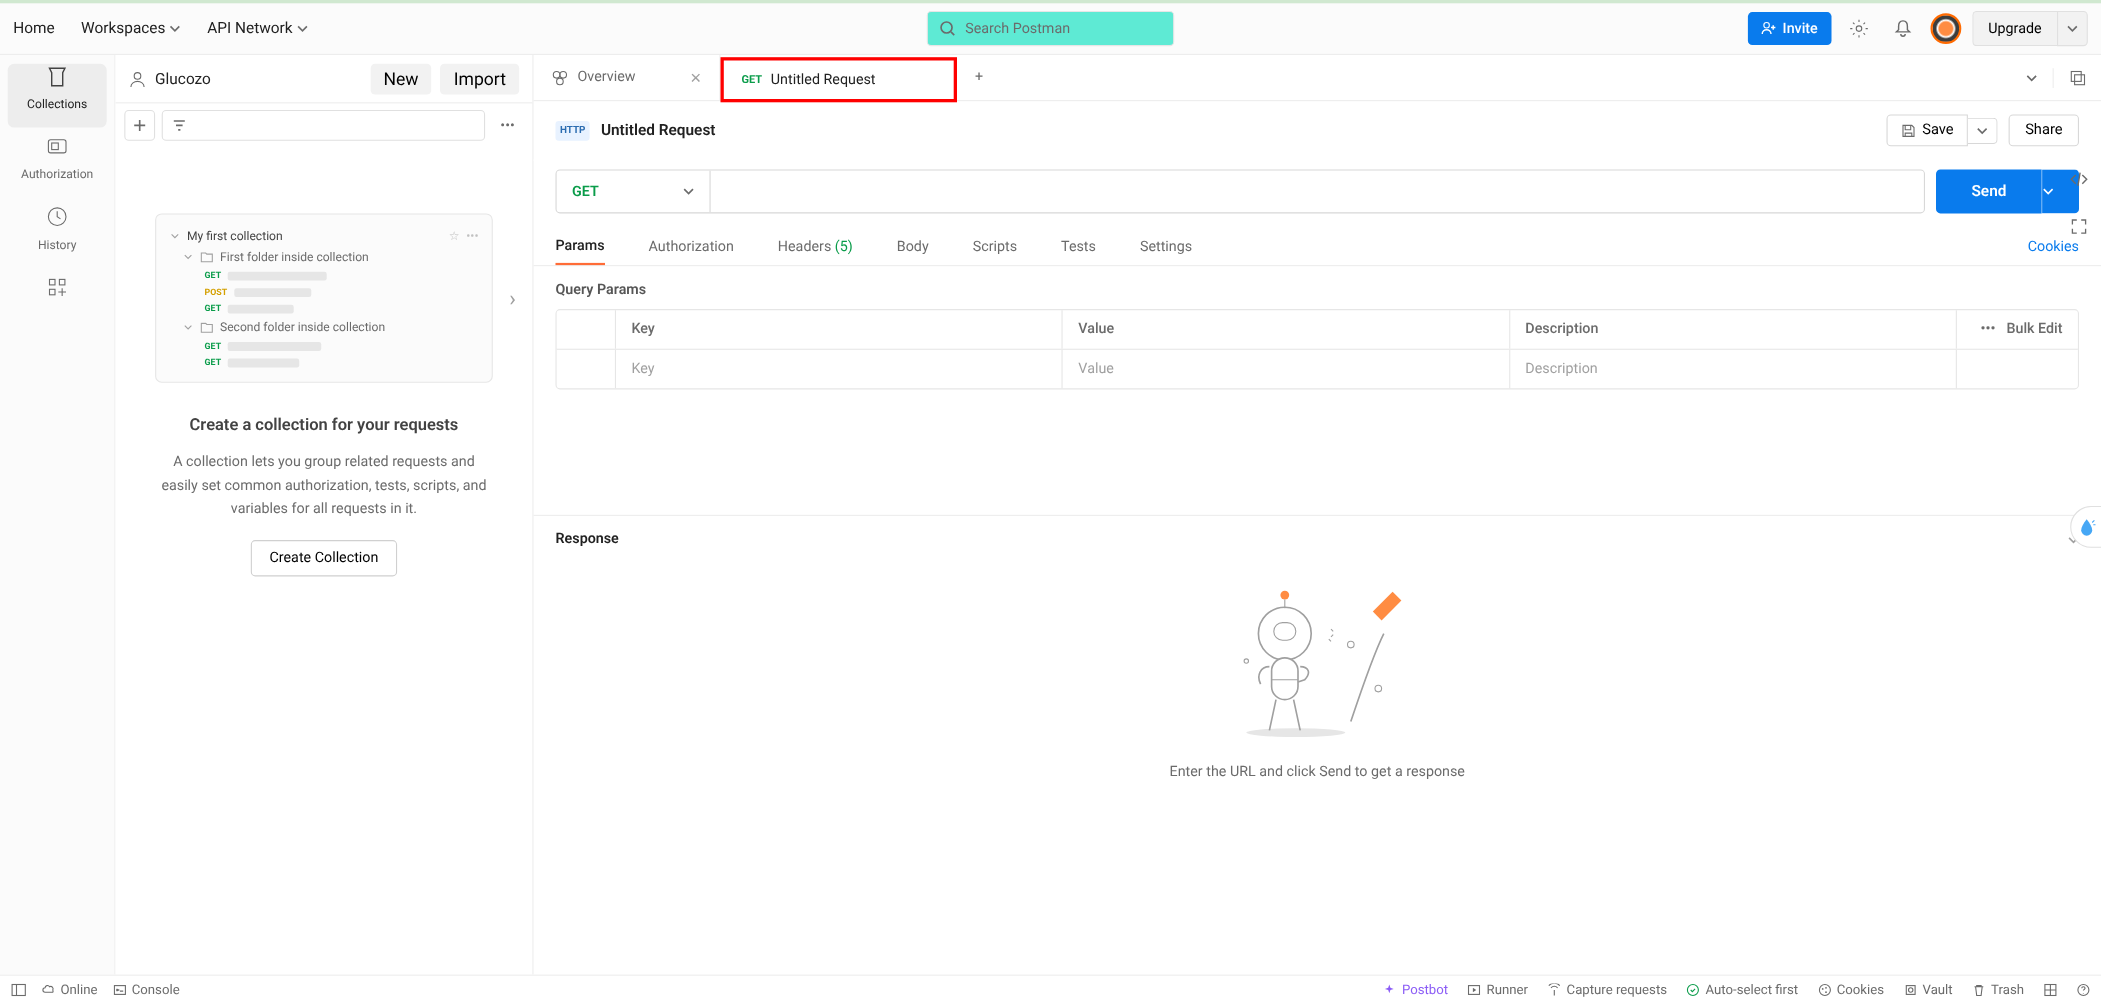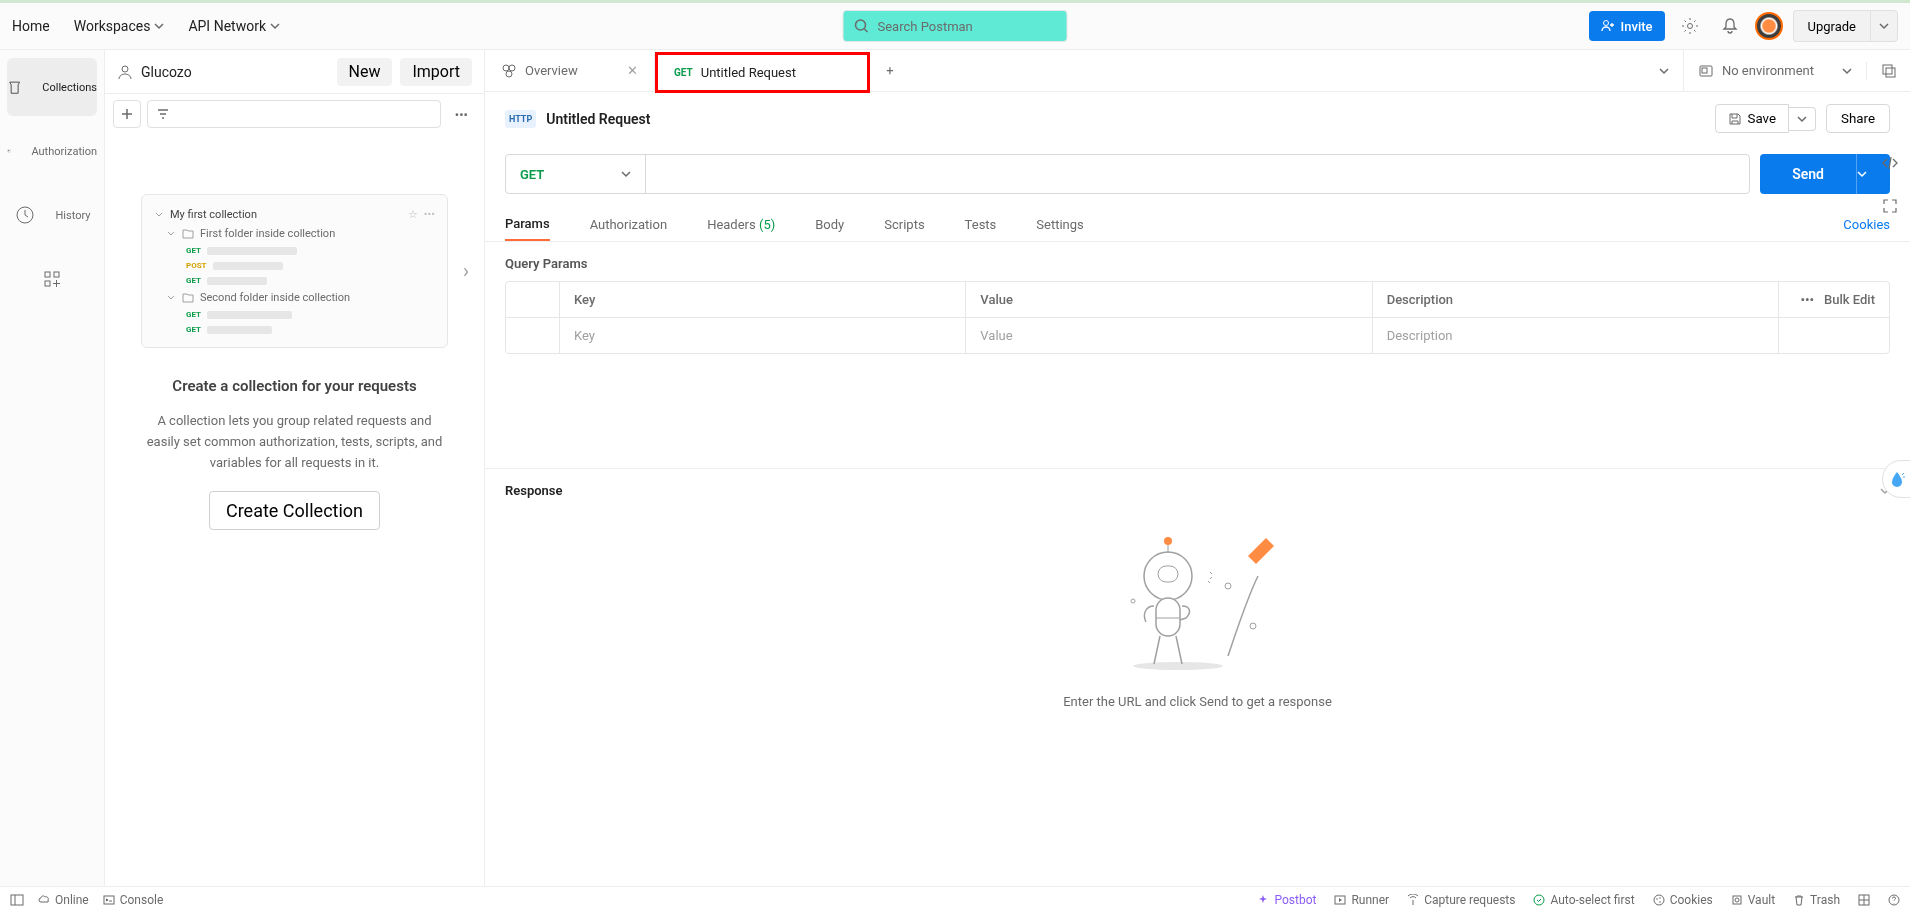--- a/index.html
+++ b/index.html
@@ -11,40 +11,40 @@
 .search { width:225px; height:32px; background:#5eead4; border:1px solid #e6e6e6; border-radius:4px; display:flex; align-items:center; padding:0 10px; gap:8px; color:#6b6b6b; }
 .top-right { margin-left:auto; display:flex; align-items:center; gap:10px; }
 .invite-btn { background:#097bed; color:#fff; border:none; border-radius:4px; height:30px; padding:0 12px; display:flex; align-items:center; gap:6px; font-size:13px; font-weight:500; }
 .icon-btn { width:30px; height:30px; display:flex; align-items:center; justify-content:center; color:#6b6b6b; cursor:pointer; }
 .avatar { width:28px; height:28px; border-radius:50%; background:radial-gradient(circle,#ff8c42 35%,#fff 45%,#3d3d3d 55%); border:2px solid #ff6a00; }
 .upgrade { background:#f2f2f2; border:1px solid #e0e0e0; border-radius:4px 0 0 4px; height:32px; padding:0 14px; font-size:13px; border-right:none; }
 .upgrade-caret { background:#f2f2f2; border:1px solid #e0e0e0; border-radius:0 4px 4px 0; height:32px; width:28px; display:flex; align-items:center; justify-content:center; }
 
 .body-row { display:flex; height:836px; }
 .far-left { width:105px; background:#fbfbfb; border-right:1px solid #ededed; display:flex; flex-direction:column; align-items:center; padding-top:5px; }
-.far-left-item { width:90px; height:58px; display:flex; flex-direction:row; align-items:center; justify-content:center; gap:20px; color:#6b6b6b; font-size:11px; cursor:pointer; border-radius:6px; margin:3px; }
+.far-left-item { width:90px; height:58px; display:flex; flex-direction:column; align-items:center; gap:8px; color:#6b6b6b; font-size:11px; cursor:pointer; border-radius:6px; margin:3px; }
 .far-left-item.active { background:#ededed; color:#212121; }
 .far-left-icon { width:22px; height:22px; }
 
 .sidebar { width:380px; border-right:1px solid #ededed; display:flex; flex-direction:column; background:#fff; }
 .ws-header { height:44px; display:flex; align-items:center; padding:0 12px; gap:8px; border-bottom:1px solid #ededed; }
 .ws-name { font-size:14px; flex:1; }
 .side-btn { background:#f2f2f2; border:none; height:28px; padding:0 12px; border-radius:4px; font-size:16px; cursor:pointer; }
 .side-tools { height:40px; display:flex; align-items:center; padding:0 8px; gap:6px; }
 .tool-circle { width:28px; height:28px; border:1px solid #e0e0e0; border-radius:4px; display:flex; align-items:center; justify-content:center; color:#6b6b6b; }
 .more-dots { margin-left:auto; color:#6b6b6b; padding:0 8px; cursor:pointer; }
 
 .empty-state { padding:20px 24px; text-align:center; color:#424242; }
 .mini-card { border:1px solid #e6e6e6; border-radius:6px; background:#fbfbfb; padding:10px 8px; margin:40px 12px 28px; position:relative; }
 .mini-row { display:flex; align-items:center; gap:6px; font-size:11px; color:#6b6b6b; padding:3px 4px; }
 .mini-bar { height:8px; border-radius:2px; background:#e6e6e6; flex:0 0 auto; }
 .chev-right { position:absolute; right:-22px; top:50%; transform:translateY(-50%); color:#a0a0a0; font-size:20px; }
 .empty-title { font-weight:600; font-size:15px; margin-bottom:14px; line-height:1.4; }
 .empty-desc { font-size:13px; color:#6b6b6b; line-height:1.6; margin-bottom:18px; padding:0 12px; }
-.create-btn { background:#fff; border:1px solid #d0d0d0; border-radius:4px; padding:8px 16px; font-size:18px; cursor:pointer; }
+.create-btn { background:#fff; border:1px solid #d0d0d0; border-radius:4px; padding:8px 16px; font-size:13px; cursor:pointer; }
 
 .main { flex:1; display:flex; flex-direction:column; position:relative; }
 .tabbar { height:42px; border-bottom:1px solid #ededed; display:flex; align-items:stretch; }
 .tab { display:flex; align-items:center; gap:8px; padding:0 16px; border-right:1px solid #ededed; font-size:13px; color:#6b6b6b; cursor:pointer; position:relative; min-width:170px; }
 .tab.active { color:#212121; border-bottom:2px solid #ff6c37; }
 .tab .close { margin-left:auto; color:#a0a0a0; }
 .tab.highlighted { border:3px solid #ff0000; min-width:215px; margin-top:2px; margin-bottom:-2px; }
 .tab-badge { color:#0a9c4a; font-size:10px; font-weight:700; }
 .tabbar .plus { width:40px; display:flex; align-items:center; justify-content:center; color:#6b6b6b; cursor:pointer; }
 .tabbar-right { margin-left:auto; display:flex; align-items:center; }
@@ -292,30 +292,20 @@
         <span class="tab-badge">GET</span>
         <span>Untitled Request</span>
       </div>
       <div class="plus">+</div>
       <div class="tabbar-right">
         <div class="env-sel" style="border-left:none">
             <svg class="chevron" viewBox="0 0 10 10">
               <path d="M1 3l4 4 4-4" stroke="#6b6b6b" fill="none" stroke-width="1.5"></path>
             </svg>
           </div>
-        <div class="env-sel">
-          <svg width="16" height="16" viewBox="0 0 16 16">
-              <rect x="2" y="3" width="12" height="10" stroke="#6b6b6b" fill="none" rx="1"></rect>
-              <rect x="4" y="5" width="5" height="5" stroke="#6b6b6b" fill="none"></rect>
-            </svg>
-          <span>No environment</span>
-          <svg class="chevron" style="margin-left:20px" viewBox="0 0 10 10">
-              <path d="M1 3l4 4 4-4" stroke="#6b6b6b" fill="none" stroke-width="1.5"></path>
-            </svg>
-        </div>
         <div class="rside-icon">
             <svg width="18" height="18" viewBox="0 0 18 18">
               <rect x="3" y="3" width="9" height="9" stroke="#6b6b6b" fill="none"></rect>
               <rect x="6" y="6" width="9" height="9" stroke="#6b6b6b" fill="none"></rect>
             </svg>
           </div>
       </div>
     </div>
 
     <div class="req-header">

